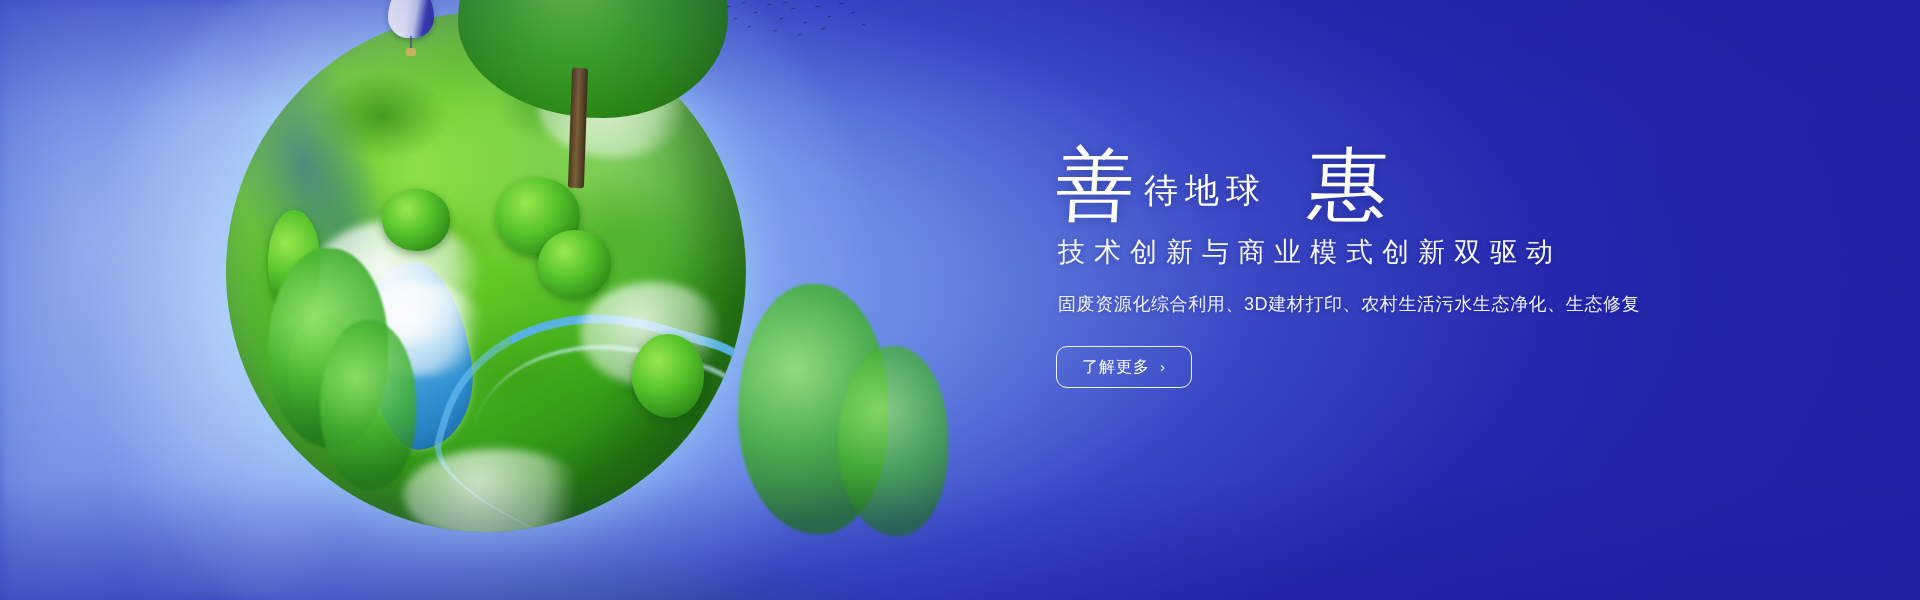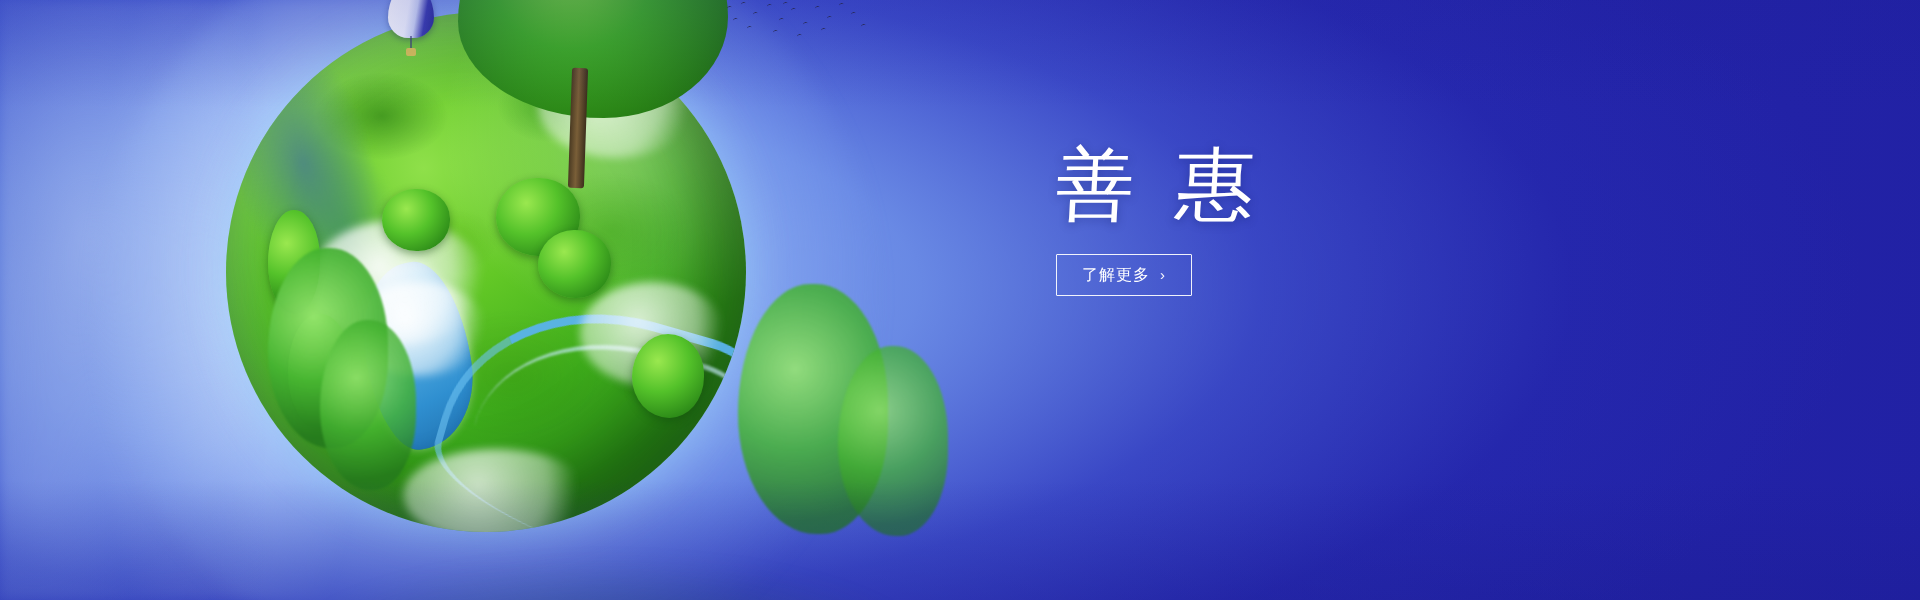--- a/index.html
+++ b/index.html
@@ -316,21 +316,21 @@
 
   .cta {
     display: inline-flex;
     align-items: center;
     justify-content: center;
     gap: 10px;
     margin-top: 30px;
     width: 136px;
     height: 42px;
     border: 1px solid rgba(255,255,255,.92);
-    border-radius: 1px;
+    border-radius: 11px;
     background: transparent;
     color: #ffffff;
     font-size: 16px;
     letter-spacing: 1px;
     cursor: pointer;
     font-family: "Liberation Sans", "DejaVu Sans", sans-serif;
   }
   .cta .chev {
     font-size: 15px;
     line-height: 1;
@@ -410,27 +410,30 @@
     <div class="globe-bottom-fade"></div>
   </div>
 
   <div class="bg-vignette"></div>
 
   <div class="copy">
 
     <h1 class="headline">
       <span class="hl-group">
         <span class="hl-big">善</span>
+        <span class="hl-rest">待地球</span>
       </span>
       <span class="hl-group">
         <span class="hl-big">惠</span>
       </span>
     </h1>
 
-
+    <div class="subtitle">技术创新与商业模式创新双驱动</div>
+
+    <div class="desc">固废资源化综合利用、3D建材打印、农村生活污水生态净化、生态修复</div>
 
     <button class="cta">
       <span>了解更多</span>
       <span class="chev">›</span>
     </button>
 
   </div>
 
 </div>
 

